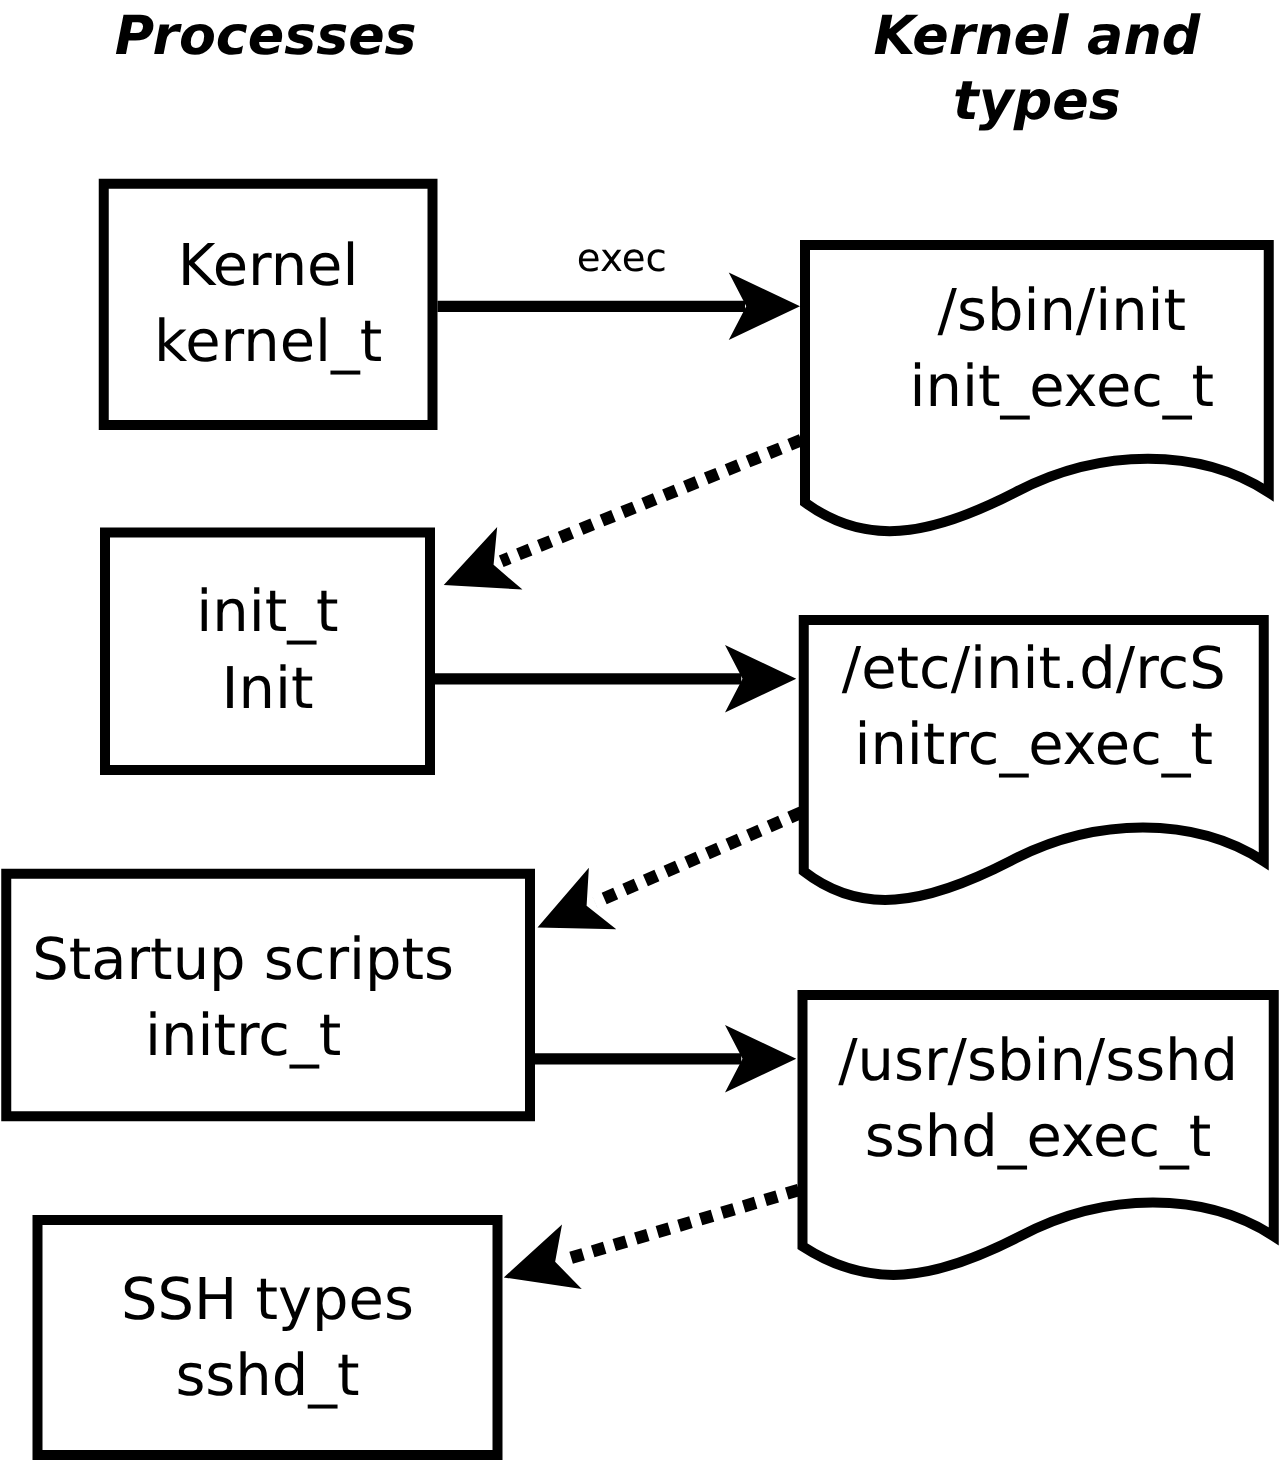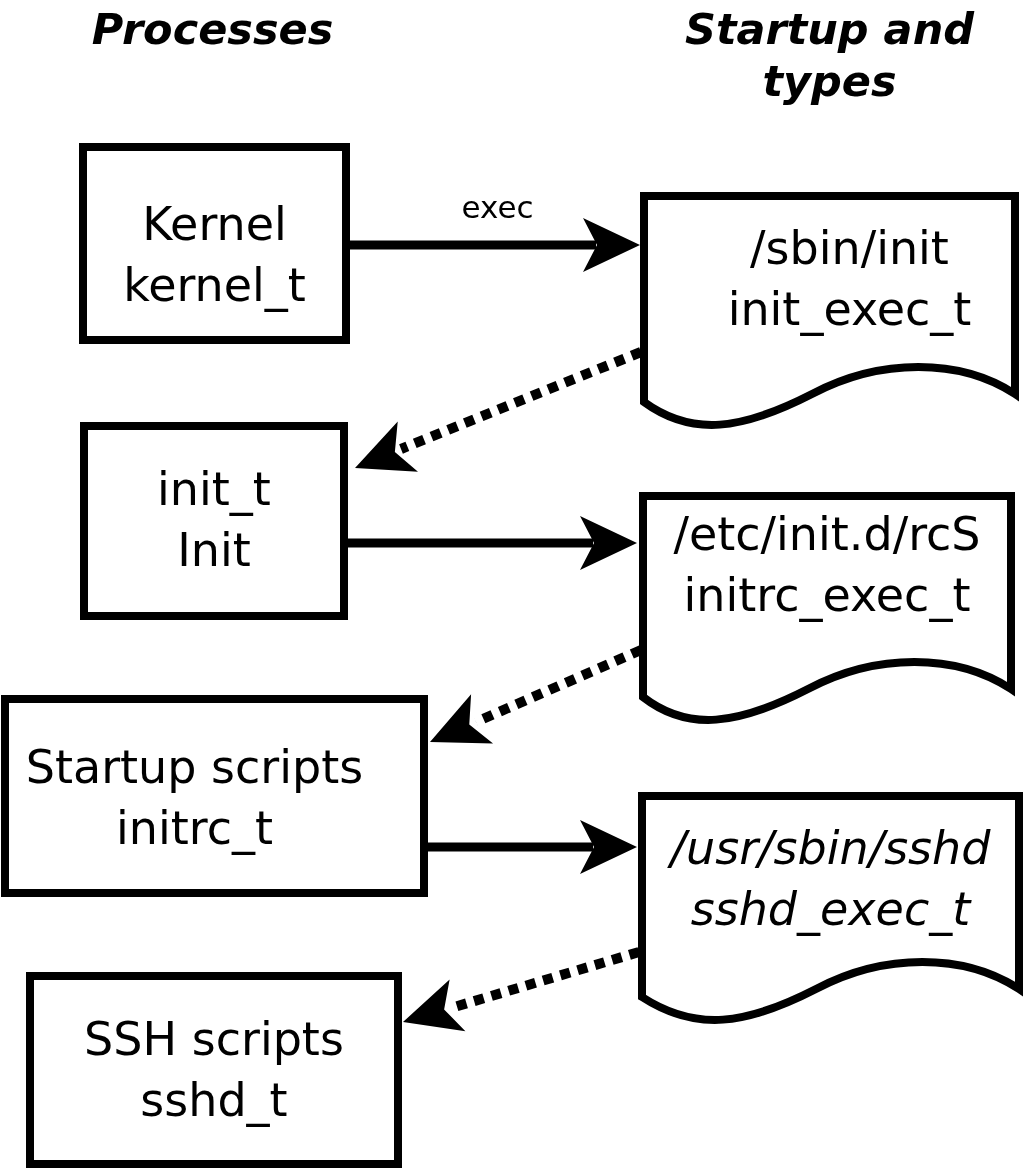--- a/index.html
+++ b/index.html
@@ -83,49 +83,49 @@
     <polygon class="arrow-head" points="0,0 -57,-27 -43,0 -57,27" transform="translate(430,742) rotate(156)"></polygon>
 
     <line class="dotted-line" x1="639" y1="952" x2="451" y2="1008"></line>
     <polygon class="arrow-head" points="0,0 -57,-27 -43,0 -57,27" transform="translate(403,1022) rotate(163)"></polygon>
   </svg>
 
   <div class="header" style="left:30px; top:3px; width:365px;">
     <div>Processes</div>
   </div>
   <div class="header" style="left:647px; top:3px; width:365px;">
-    <div>Startup and</div>
+    <div>Kernel and</div>
     <div>types</div>
   </div>
 
   <div class="arrow-label" style="left:430px; top:182px; width:135px;">exec</div>
 
-  <div class="label" style="left:79px; top:182px; width:271px;margin-top:12px;">
+  <div class="label" style="left:79px; top:182px; width:271px;">
     <div>Kernel</div>
     <div>kernel_t</div>
   </div>
   <div class="label" style="left:80px; top:459px; width:268px;">
     <div>init_t</div>
     <div>Init</div>
   </div>
   <div class="label" style="left:1px; top:737px; width:387px;">
     <div>Startup scripts</div>
     <div>initrc_t</div>
   </div>
   <div class="label" style="left:26px; top:1009px; width:376px;">
-    <div>SSH scripts</div>
+    <div>SSH types</div>
     <div>sshd_t</div>
   </div>
 
   <div class="label" style="left:640px; top:218px; width:379px;padding-left:40px;">
     <div>/sbin/init</div>
     <div>init_exec_t</div>
   </div>
   <div class="label" style="left:639px; top:504px; width:376px;">
     <div>/etc/init.d/rcS</div>
     <div>initrc_exec_t</div>
   </div>
-  <div class="label" style="left:638px; top:818px; width:385px;font-style:italic;">
+  <div class="label" style="left:638px; top:818px; width:385px;">
     <div>/usr/sbin/sshd</div>
     <div>sshd_exec_t</div>
   </div>
 
 </div>
 
 </body></html>

